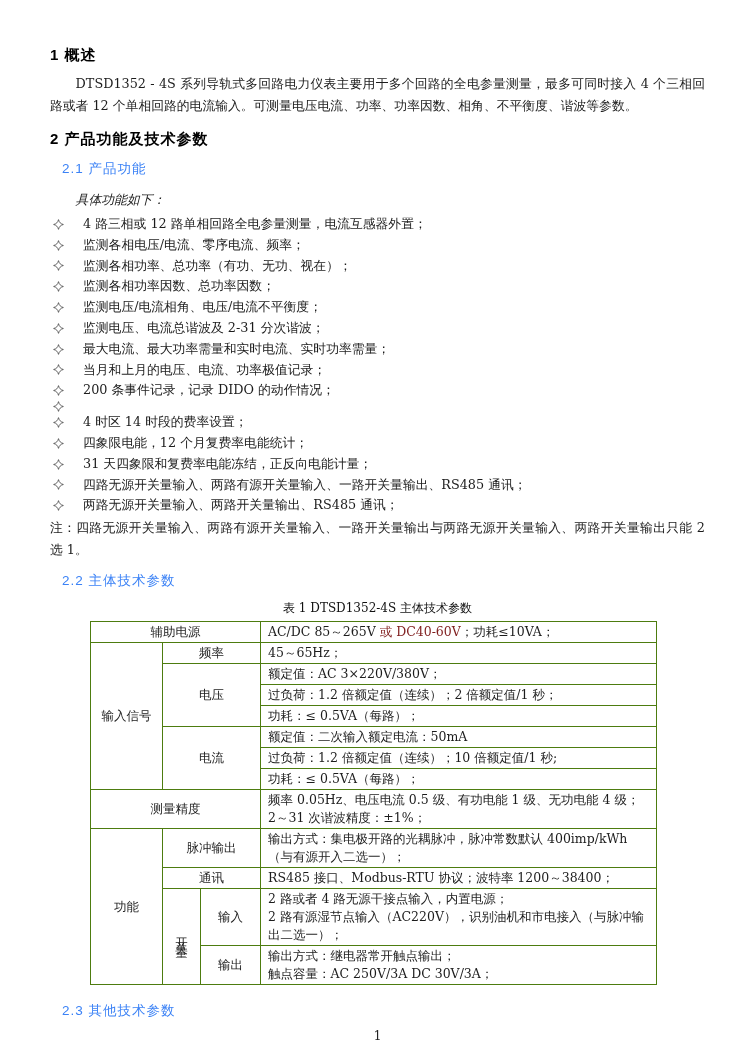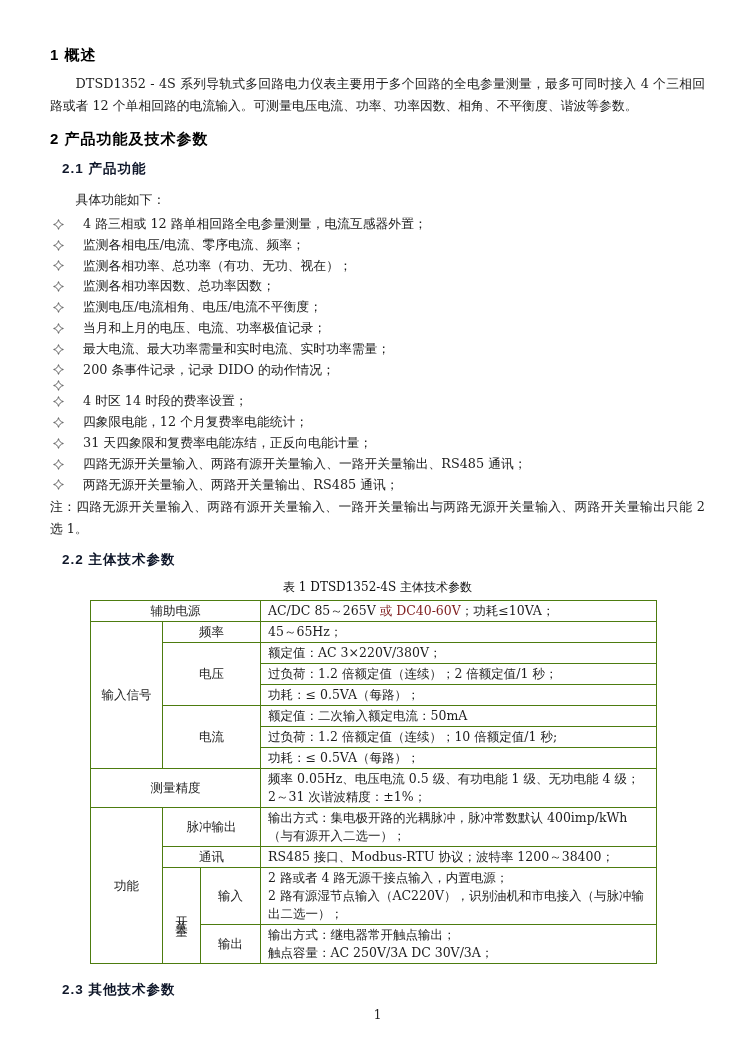--- a/index.html
+++ b/index.html
@@ -10,24 +10,24 @@
   }
   .page{padding:46px 45px 17px 50px;box-sizing:border-box;width:750px;height:1060px;}
   .h-main{
     font-family:"Liberation Sans","DejaVu Sans",sans-serif;
     font-weight:700;font-size:15px;color:#000;margin:0;letter-spacing:1px;
   }
   #h1{margin-bottom:8px;}
   #h2{margin-top:14px;}
   .h-sub{
     font-family:"Liberation Sans","DejaVu Sans",sans-serif;
-    font-weight:700;font-size:13.5px;color:#0f172a;margin:11px 0 0 12px;letter-spacing:1px;
+    font-weight:400;font-size:13.5px;color:#3b82f6;margin:11px 0 0 12px;letter-spacing:1px;
   }
   .para{font-size:12.8px;line-height:21.5px;text-indent:2em;margin:0;text-align:justify;}
-  .intro{font-size:12.8px;line-height:20px;text-indent:2em;margin:12px 0 0 0;}
+  .intro{font-size:12.8px;line-height:20px;text-indent:2em;margin:12px 0 0 0;font-style:italic;}
   ul.features{list-style:none;margin:4px 0 0 0;padding:0;}
   ul.features li{display:flex;align-items:center;line-height:20.8px;font-size:12.8px;}
   .bl{width:13px;margin-left:3px;flex:none;display:flex;align-items:center;}
   .bl svg{display:block;}
   .bt{margin-left:17px;text-align:center;}
   .note{font-size:12.8px;line-height:21.5px;margin:1px 0 0 0;text-align:justify;}
   #h22{margin-top:12px;}
   .caption{text-align:center;font-size:12px;margin:10px 0 4px 0;color:#111;}
   table.spec{
     border-collapse:collapse;margin-left:40px;width:566px;
@@ -96,29 +96,37 @@
           </svg>
         </span>
         <span class="bt">监测电压/电流相角、电压/电流不平衡度；</span>
       </li>
     <li>
         <span class="bl">
           <svg width="11" height="11" viewBox="0 0 12 12">
             <path d="M6 0.7 C6.7 3.6 8.4 5.3 11.3 6 C8.4 6.7 6.7 8.4 6 11.3 C5.3 8.4 3.6 6.7 0.7 6 C3.6 5.3 5.3 3.6 6 0.7 Z" fill="#ffffff" stroke="#555" stroke-width="1"></path>
           </svg>
         </span>
+        <span class="bt">监测电压、电流总谐波及 2-31 分次谐波；</span>
+      </li>
+    <li>
+        <span class="bl">
+          <svg width="11" height="11" viewBox="0 0 12 12">
+            <path d="M6 0.7 C6.7 3.6 8.4 5.3 11.3 6 C8.4 6.7 6.7 8.4 6 11.3 C5.3 8.4 3.6 6.7 0.7 6 C3.6 5.3 5.3 3.6 6 0.7 Z" fill="#ffffff" stroke="#555" stroke-width="1"></path>
+          </svg>
+        </span>
+        <span class="bt">最大电流、最大功率需量和实时电流、实时功率需量；</span>
+      </li>
+    <li>
+        <span class="bl">
+          <svg width="11" height="11" viewBox="0 0 12 12">
+            <path d="M6 0.7 C6.7 3.6 8.4 5.3 11.3 6 C8.4 6.7 6.7 8.4 6 11.3 C5.3 8.4 3.6 6.7 0.7 6 C3.6 5.3 5.3 3.6 6 0.7 Z" fill="#ffffff" stroke="#555" stroke-width="1"></path>
+          </svg>
+        </span>
         <span class="bt">当月和上月的电压、电流、功率极值记录；</span>
-      </li>
-    <li>
-        <span class="bl">
-          <svg width="11" height="11" viewBox="0 0 12 12">
-            <path d="M6 0.7 C6.7 3.6 8.4 5.3 11.3 6 C8.4 6.7 6.7 8.4 6 11.3 C5.3 8.4 3.6 6.7 0.7 6 C3.6 5.3 5.3 3.6 6 0.7 Z" fill="#ffffff" stroke="#555" stroke-width="1"></path>
-          </svg>
-        </span>
-        <span class="bt">最大电流、最大功率需量和实时电流、实时功率需量；</span>
       </li>
     <li>
         <span class="bl">
           <svg width="11" height="11" viewBox="0 0 12 12">
             <path d="M6 0.7 C6.7 3.6 8.4 5.3 11.3 6 C8.4 6.7 6.7 8.4 6 11.3 C5.3 8.4 3.6 6.7 0.7 6 C3.6 5.3 5.3 3.6 6 0.7 Z" fill="#ffffff" stroke="#555" stroke-width="1"></path>
           </svg>
         </span>
         <span class="bt">200 条事件记录，记录 DIDO 的动作情况；</span>
       </li>
     <li>

